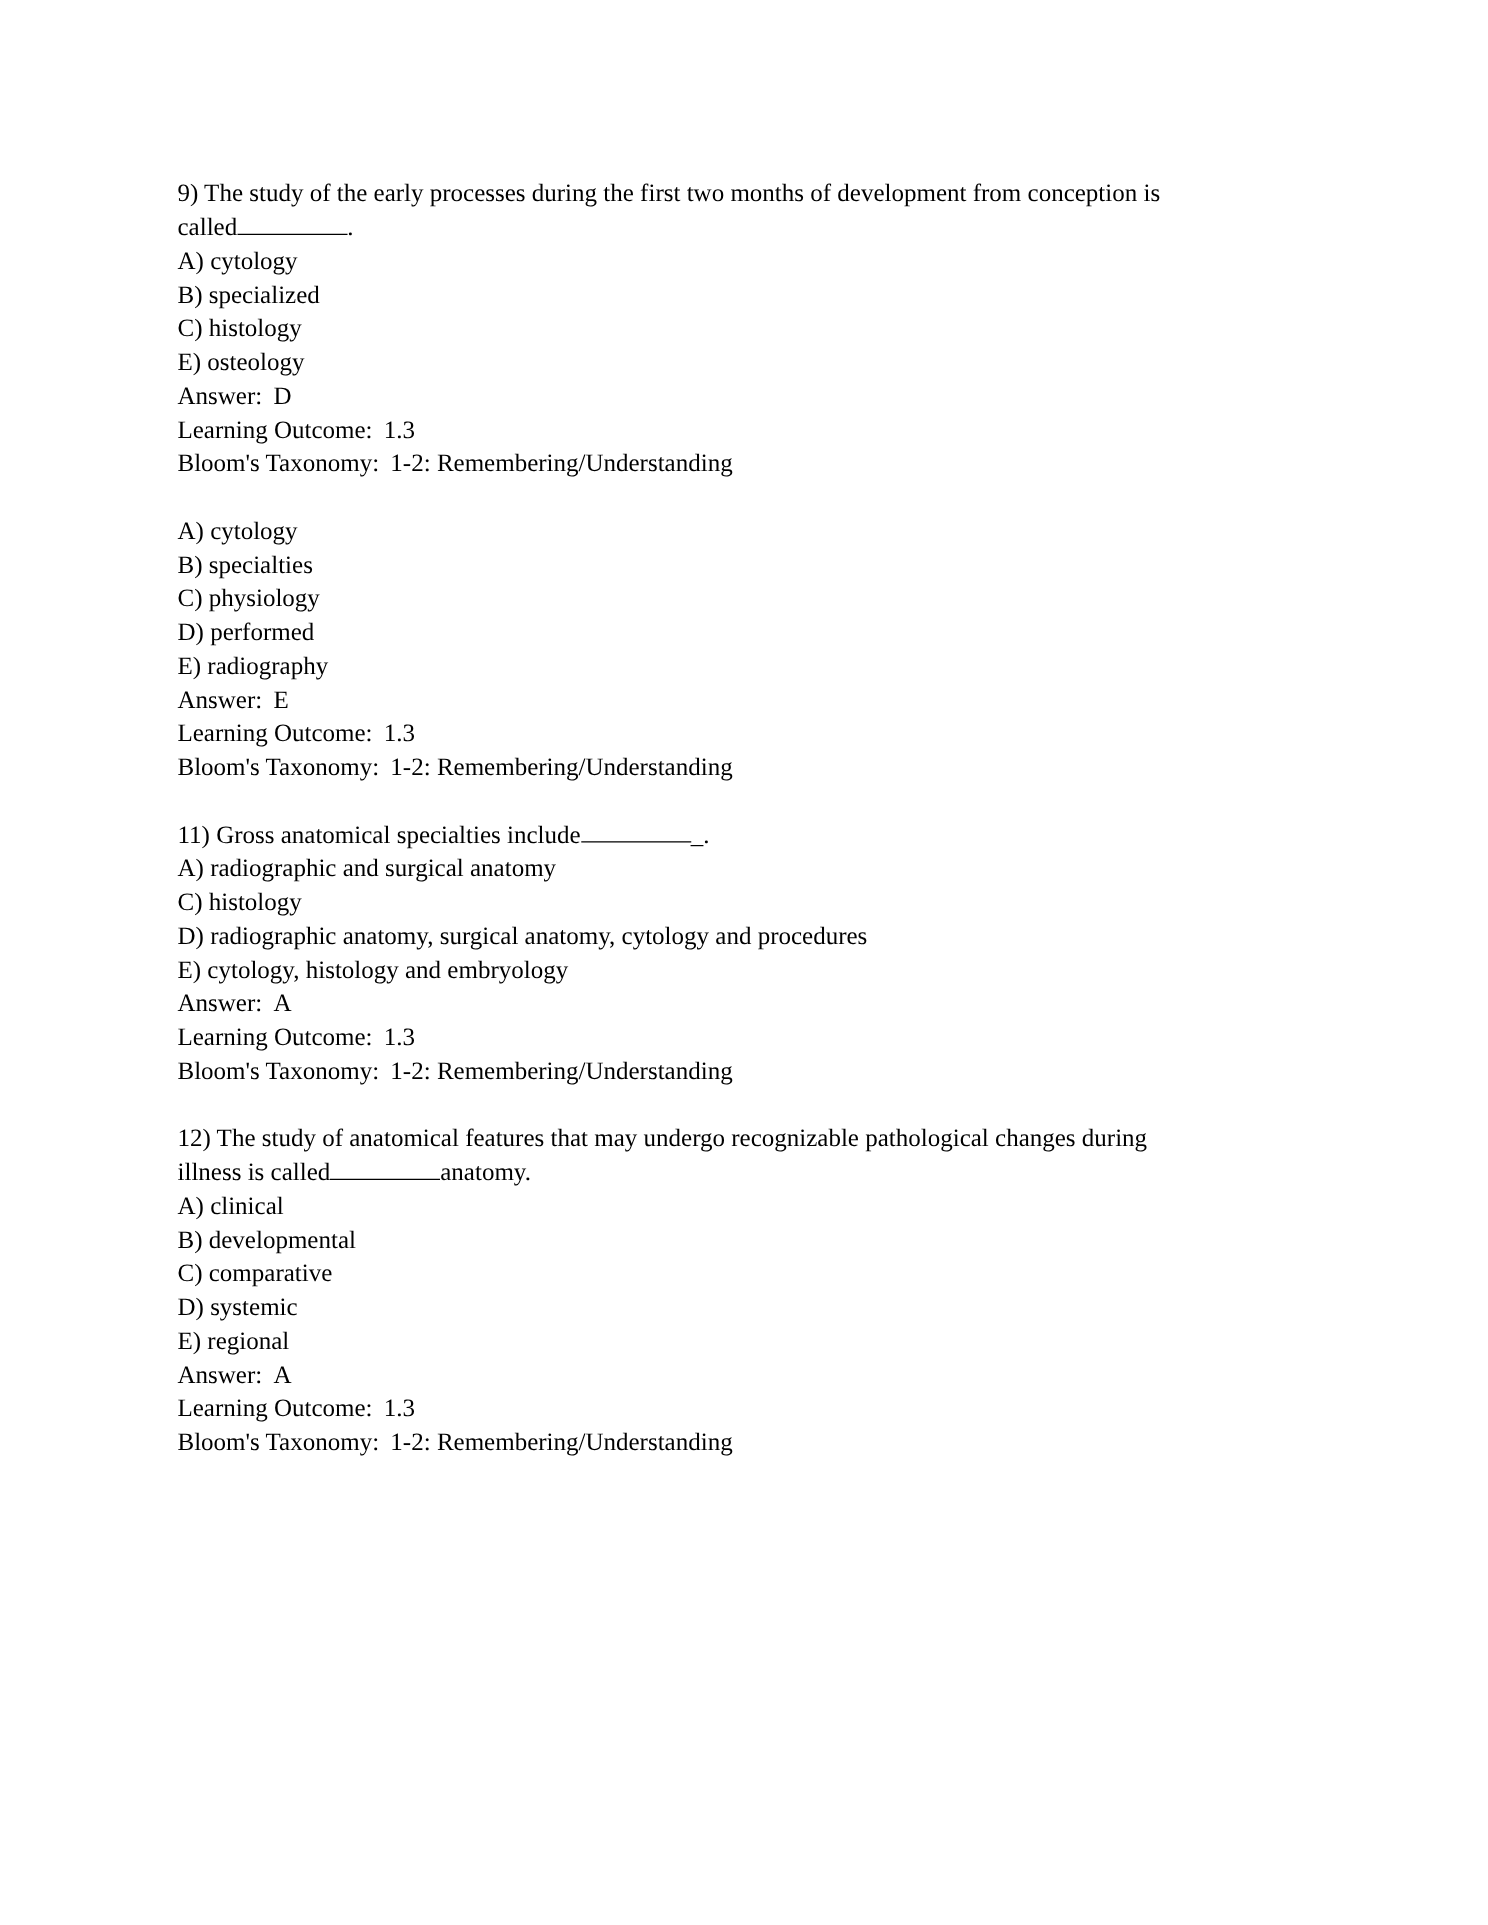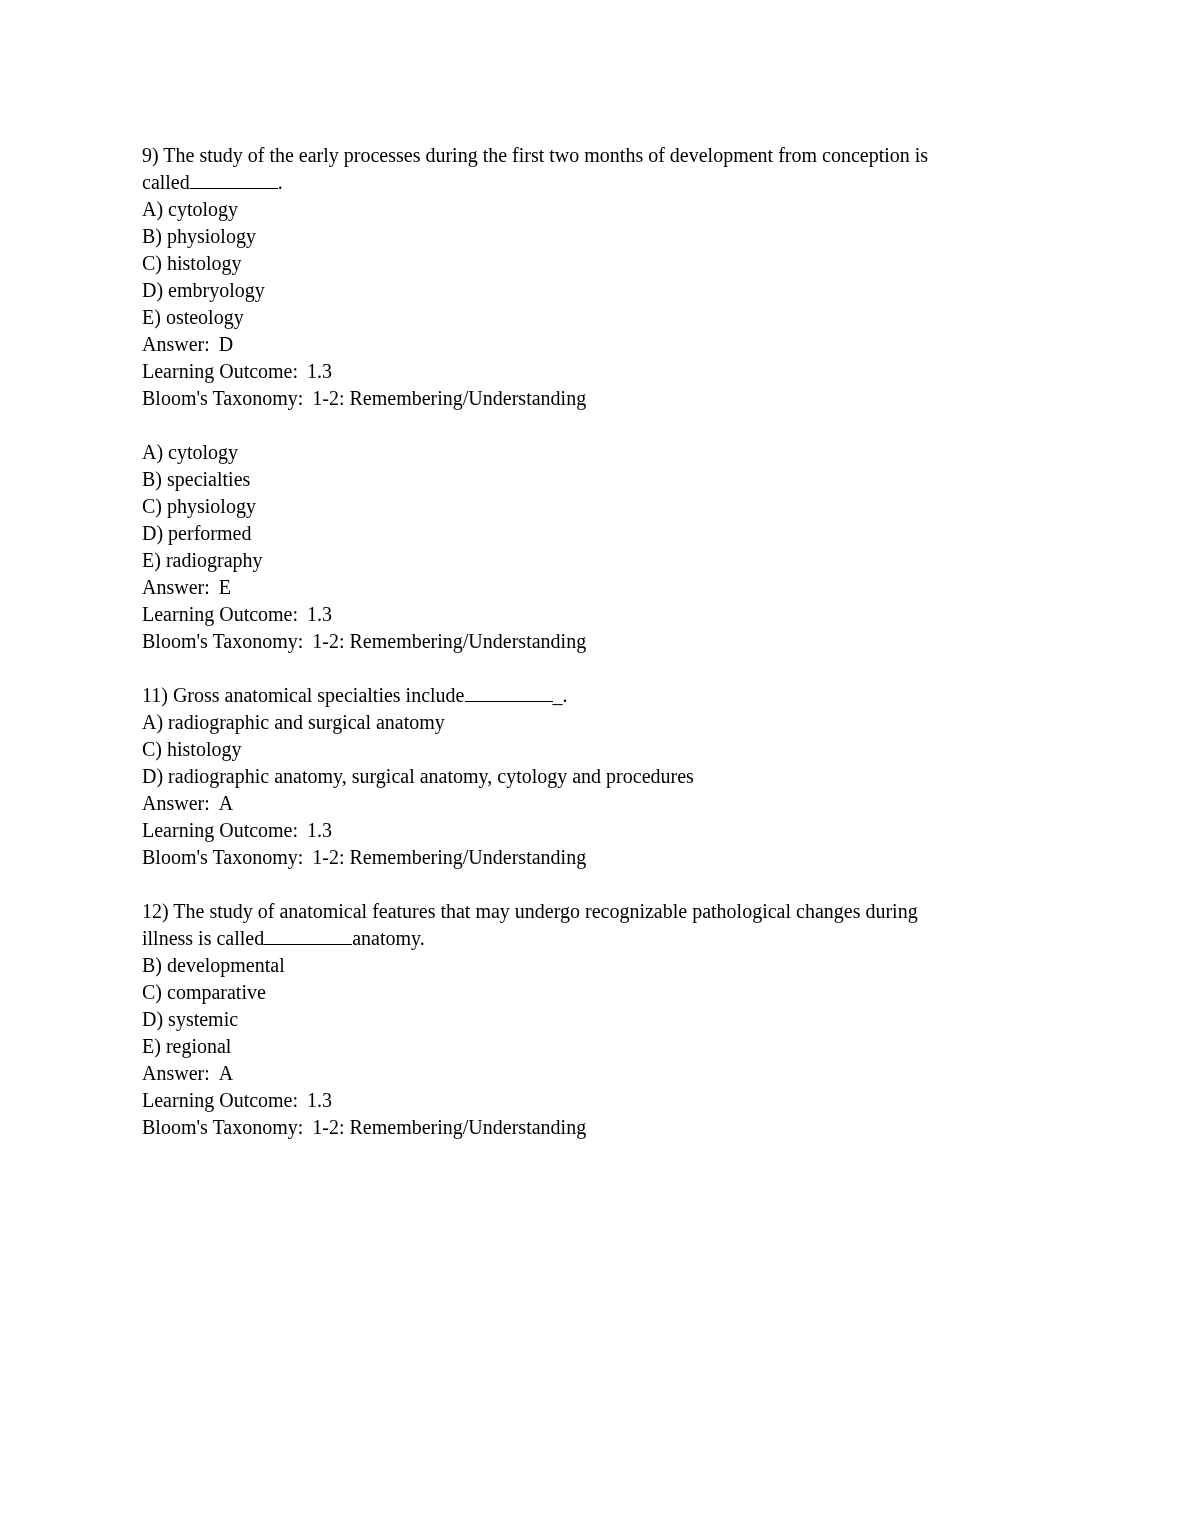--- a/index.html
+++ b/index.html
@@ -28,23 +28,22 @@
   .meta-value { margin-left: 0.45em; }
 </style>
 </head>
 <body>
 
 <div class="page">
 
   <section class="question">
     <p class="stem"><span>9) The study of the early processes during the first two months of development from conception is called</span><span class="blank"></span><span>.</span></p>
     <div class="line">A) cytology</div>
-    <div class="line">B) physiology</div>
+    <div class="line">B) specialized</div>
     <div class="line">C) histology</div>
-    <div class="line">D) embryology</div>
     <div class="line">E) osteology</div>
     <div class="line"><span>Answer:</span><span class="meta-value">D</span></div>
     <div class="line"><span>Learning Outcome:</span><span class="meta-value">1.3</span></div>
     <div class="line"><span>Bloom's Taxonomy:</span><span class="meta-value">1-2: Remembering/Understanding</span></div>
   </section>
 
   <section class="question">
     <div class="line">A) cytology</div>
     <div class="line">B) specialties</div>
     <div class="line">C) physiology</div>
@@ -53,27 +52,29 @@
     <div class="line"><span>Answer:</span><span class="meta-value">E</span></div>
     <div class="line"><span>Learning Outcome:</span><span class="meta-value">1.3</span></div>
     <div class="line"><span>Bloom's Taxonomy:</span><span class="meta-value">1-2: Remembering/Understanding</span></div>
   </section>
 
   <section class="question">
     <p class="stem"><span>11) Gross anatomical specialties include</span><span class="blank"></span><span>_.</span></p>
     <div class="line">A) radiographic and surgical anatomy</div>
     <div class="line">C) histology</div>
     <div class="line">D) radiographic anatomy, surgical anatomy, cytology and procedures</div>
+    <div class="line">E) cytology, histology and embryology</div>
     <div class="line"><span>Answer:</span><span class="meta-value">A</span></div>
     <div class="line"><span>Learning Outcome:</span><span class="meta-value">1.3</span></div>
     <div class="line"><span>Bloom's Taxonomy:</span><span class="meta-value">1-2: Remembering/Understanding</span></div>
   </section>
 
   <section class="question">
     <p class="stem"><span>12) The study of anatomical features that may undergo recognizable pathological changes during illness is called</span><span class="blank"></span><span>anatomy.</span></p>
+    <div class="line">A) clinical</div>
     <div class="line">B) developmental</div>
     <div class="line">C) comparative</div>
     <div class="line">D) systemic</div>
     <div class="line">E) regional</div>
     <div class="line"><span>Answer:</span><span class="meta-value">A</span></div>
     <div class="line"><span>Learning Outcome:</span><span class="meta-value">1.3</span></div>
     <div class="line"><span>Bloom's Taxonomy:</span><span class="meta-value">1-2: Remembering/Understanding</span></div>
   </section>
 
 </div>

